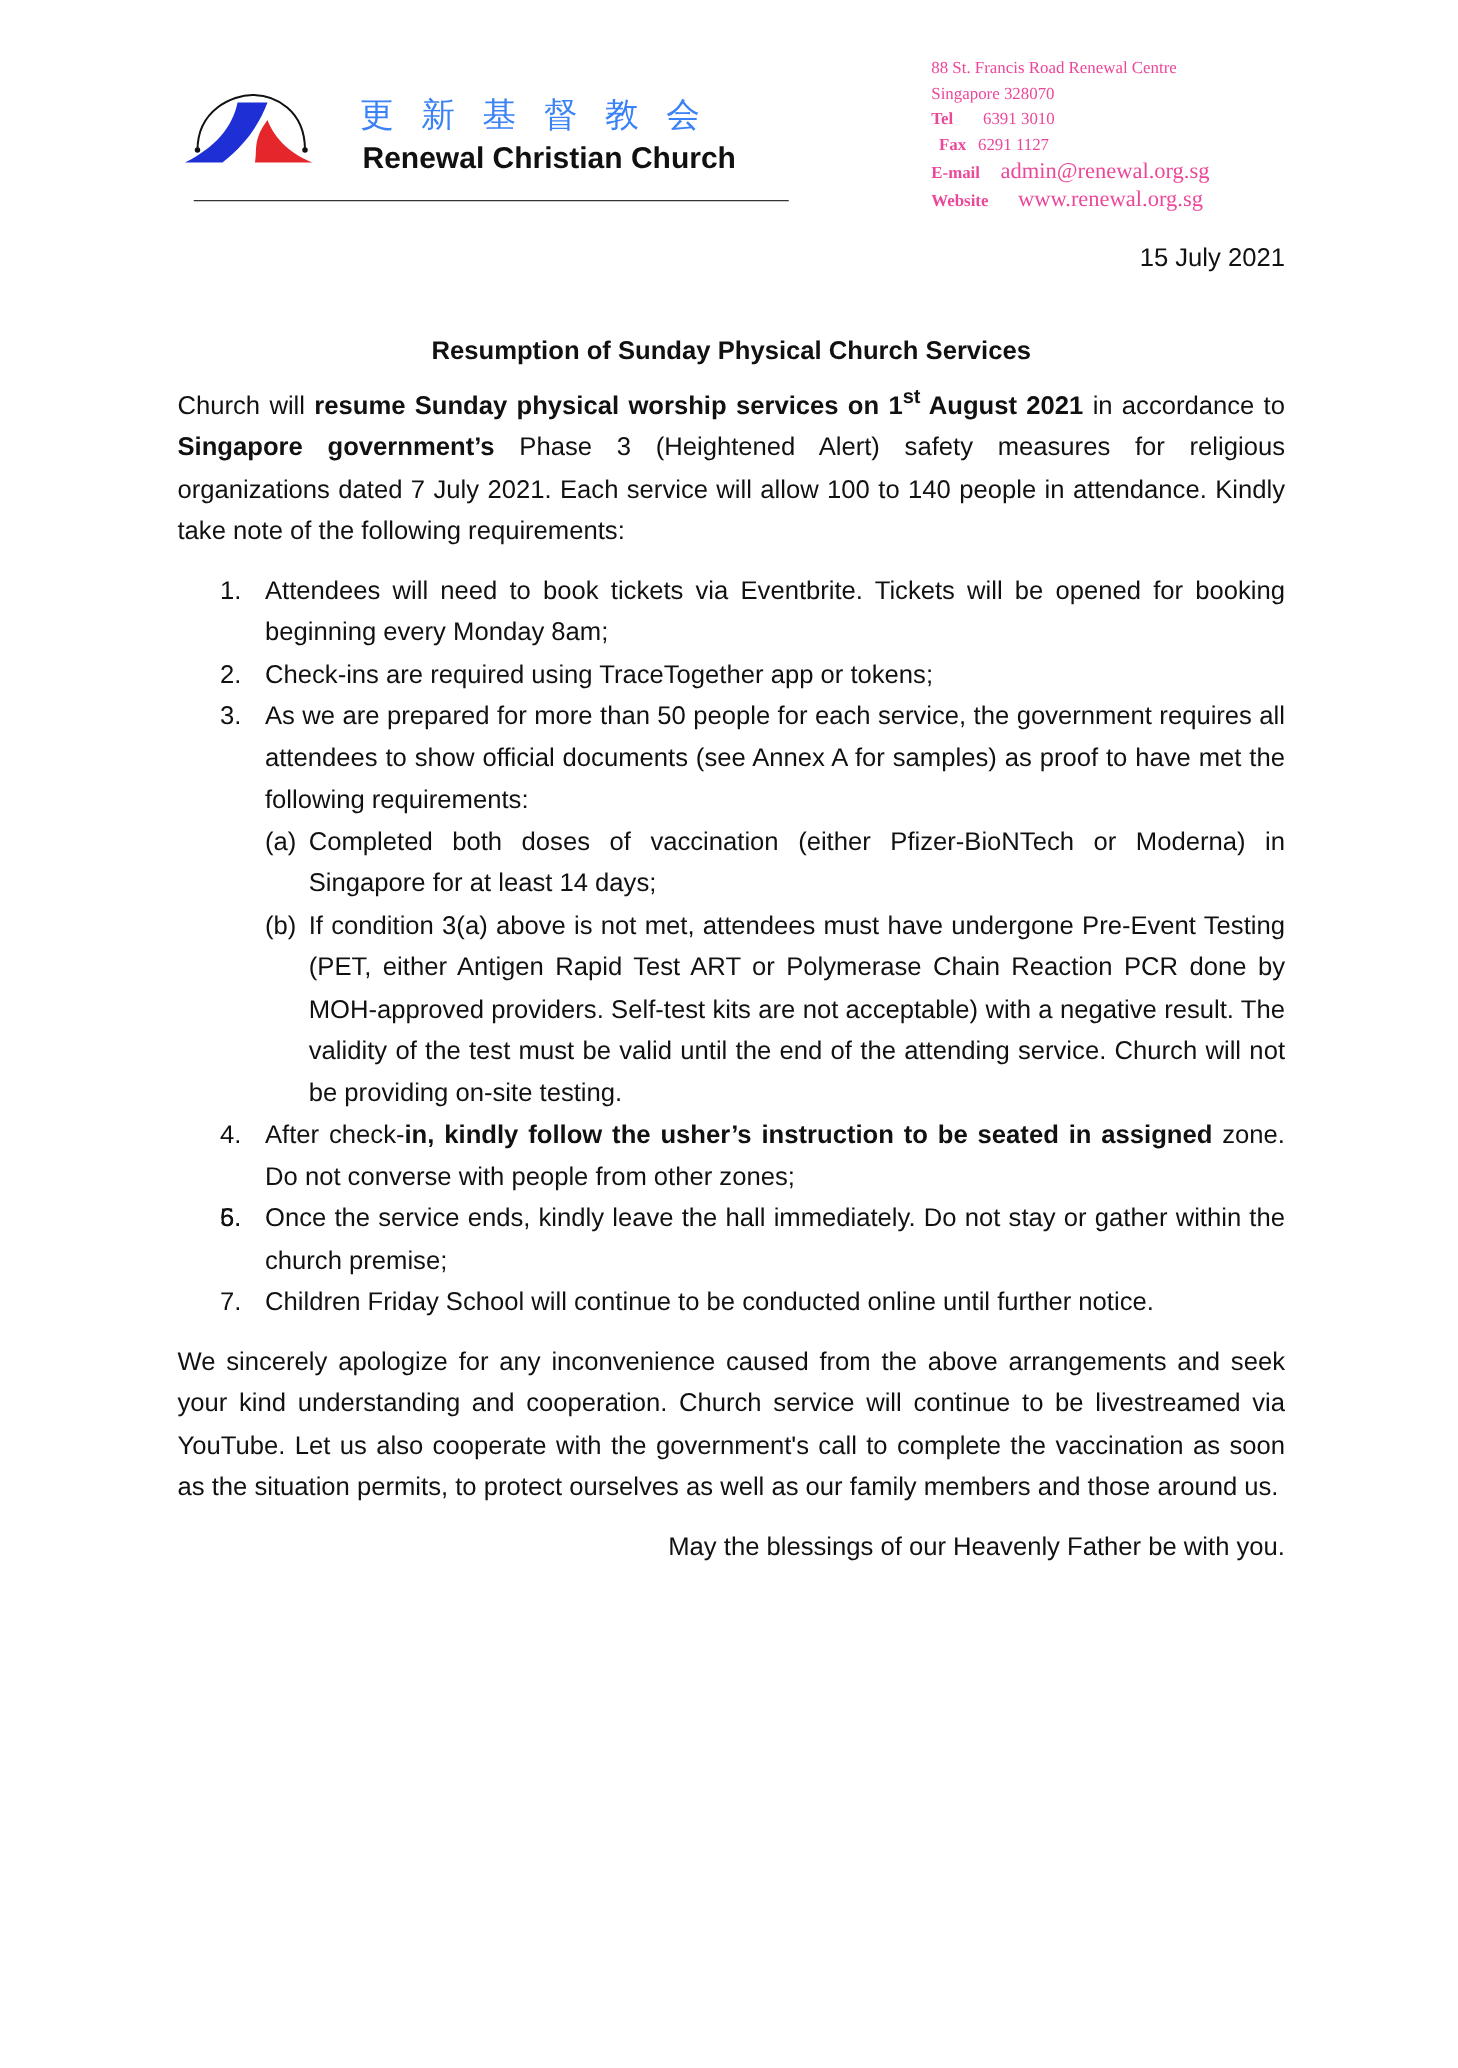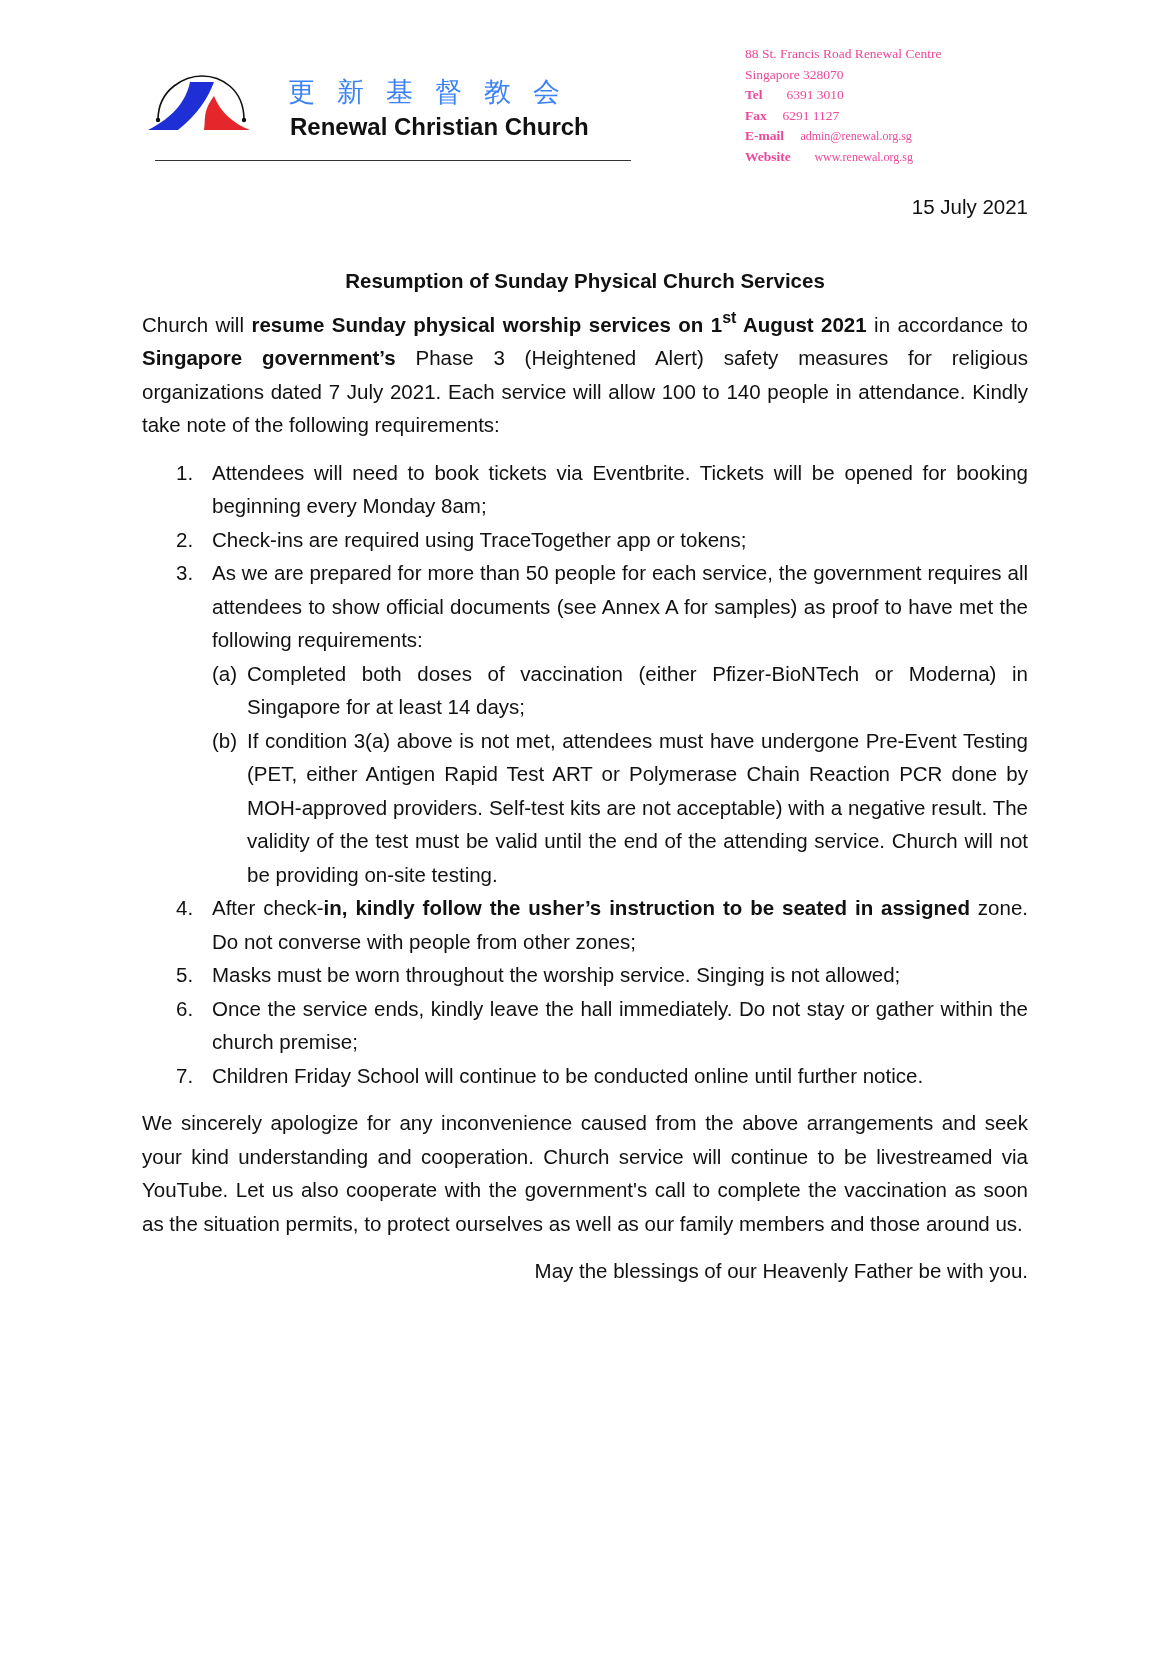--- a/index.html
+++ b/index.html
@@ -17,24 +17,24 @@
       position: absolute; left: 290px; top: 113px;
       font-family: Liberation Sans, sans-serif; font-weight: bold; font-size: 24px; color: #111;
     }
     .rule { position: absolute; left: 155px; top: 160px; width: 476px; height: 0; border-top: 1.5px solid #333; }
     .contact {
       position: absolute; left: 745px; top: 44px; font-size: 13.5px; line-height: 20.5px; color: #ec4899;
       font-family: Liberation Serif, serif;
     }
     .contact .lbl { font-weight: bold; display: inline-block; }
     .contact .lbl.tel { width: 38px; }
-    .contact .lbl.fax { width: 34px; }
+    .contact .lbl.fax { width: 34px; text-align: center; }
     .contact .lbl.mail { width: 52px; }
     .contact .lbl.web { width: 66px; }
-    .contact .small { font-size: 12px; }
+    .contact .small { font-size: 18px; }
 
     .doc {
       position: absolute; left: 142px; top: 190px; width: 886px;
       font-family: "Liberation Sans", sans-serif; font-size: 20.5px; line-height: 33.5px; color: #111;
     }
     .date { margin: 0; height: 34px; text-align: right; }
     .title { text-align: center; font-weight: bold; margin: 40px 0 10px 0; }
     .para { margin: 0 0 14px 0; text-align: justify; }
     .para b { font-weight: bold; }
     sup { font-size: 16px; line-height: 0; vertical-align: 9px; font-weight: bold; }
@@ -111,21 +111,20 @@
           <span>If condition 3(a) above is not met, attendees must have undergone Pre-Event Testing (PET, either Antigen Rapid Test ART or Polymerase Chain Reaction PCR done by MOH-approved providers. Self-test kits are not acceptable) with a negative result. The validity of the test must be valid until the end of the attending service. Church will not be providing on-site testing.</span>
         </li>
       </ol>
     </li>
     <li>
       <span class="num">4.</span>
       <span>After check-</span><b>in, kindly follow the usher’s instruction to be seated in assigned</b><span> zone. Do not converse with people from other zones;</span>
     </li>
     <li>
       <span class="num">5.</span>
-      <span>Masks must be worn throughout the worship service. Singing is not allowed;</span>
     </li>
     <li>
       <span class="num">6.</span>
       <span>Once the service ends, kindly leave the hall immediately. Do not stay or gather within the church premise;</span>
     </li>
     <li>
       <span class="num">7.</span>
       <span>Children Friday School will continue to be conducted online until further notice.</span>
     </li>
   </ol>

